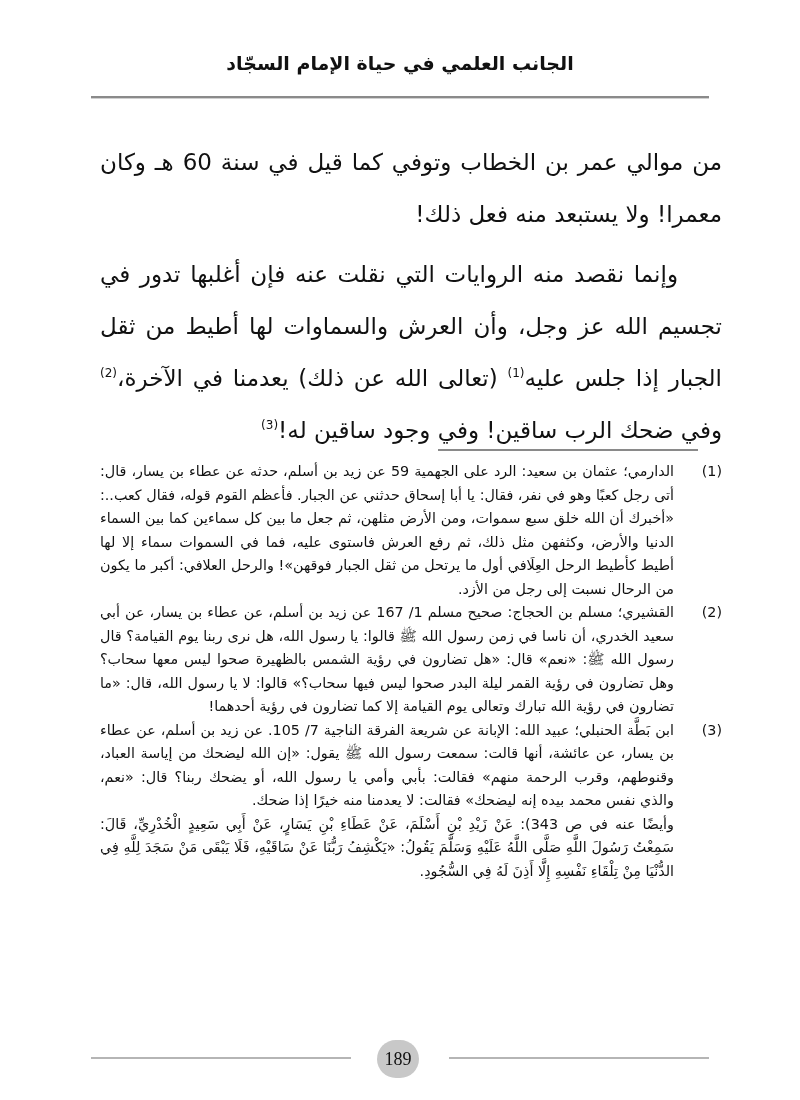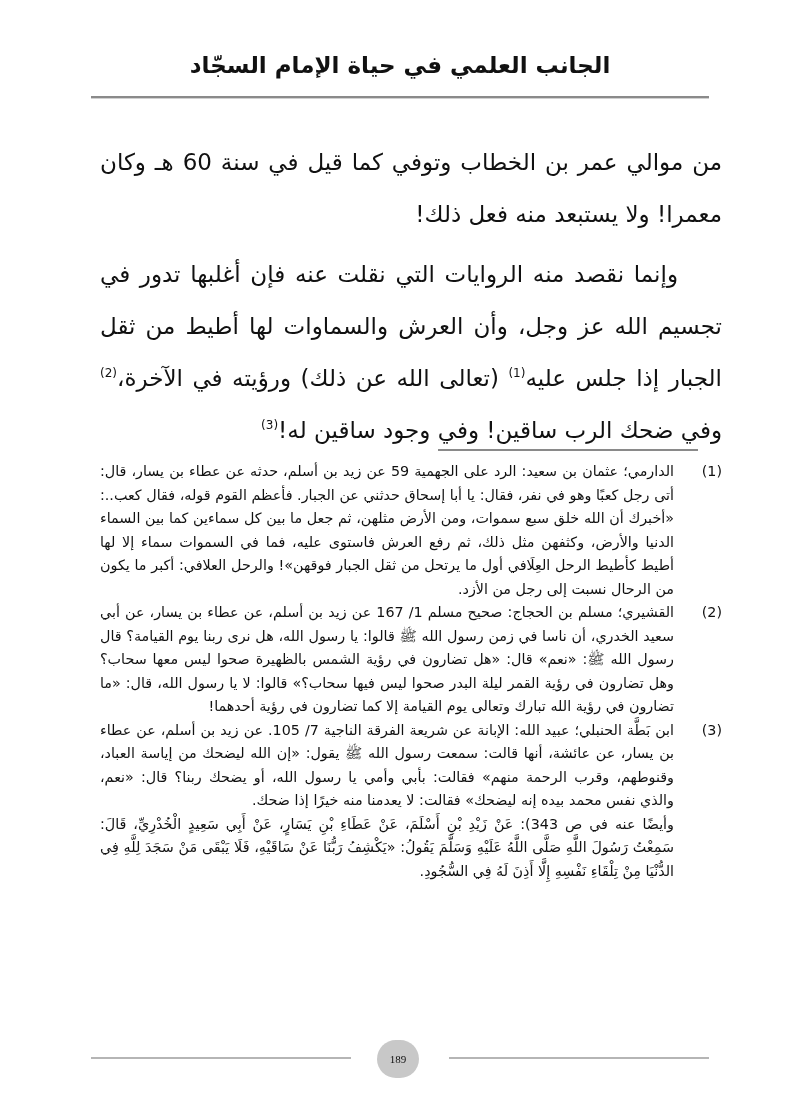--- a/index.html
+++ b/index.html
@@ -1,43 +1,43 @@
 <!DOCTYPE html>
 <html><head>
 <meta charset="utf-8">
 <style>
   html, body { margin:0; padding:0; background:#ffffff; }
   body { width:800px; height:1100px; position:relative; overflow:hidden; font-family:"DejaVu Serif", "Liberation Serif", serif; color:#111; }
-  .header-title { position:absolute; top:52px; left:0; width:800px; text-align:center; font-size:23px; font-weight:bold; direction:rtl; font-family:"DejaVu Sans", sans-serif; }
+  .header-title { position:absolute; top:52px; left:0; width:800px; text-align:center; font-size:19px; font-weight:bold; direction:rtl; font-family:"DejaVu Sans", sans-serif; }
   .header-rule { position:absolute; top:96px; left:91px; width:445px; height:2px; background:#8a8a8a; border-bottom:1px solid #d0d0d0; width:445px; }
   .header-rule { width:445px; }
   .main-text { position:absolute; top:136px; left:100px; width:622px; direction:rtl; text-align:justify; font-size:23px; line-height:52px; font-family:"DejaVu Sans", sans-serif; }
   .main-text p { margin:0; }
   .main-text p.indent { text-indent:44px; margin-top:8px; }
   .main-text sup, .fn sup { font-size:12px; vertical-align:super; line-height:0; }
   .fn-rule { position:absolute; top:449px; left:438px; width:260px; height:2px; background:#8a8a8a; }
   .footnotes { position:absolute; top:460px; left:100px; width:622px; direction:rtl; font-size:14.3px; line-height:23.5px; font-family:"DejaVu Sans", sans-serif; }
   .fn { position:relative; padding-right:48px; text-align:justify; }
   .fn-num { position:absolute; right:0; top:0; direction:ltr; }
   .fn-extra { padding-right:48px; text-align:justify; }
   .footer { position:absolute; top:1040px; left:91px; width:618px; height:40px; }
   .footer-line { position:absolute; top:17px; height:2px; background:#b5b5b5; }
   .footer-line.left { left:0; width:260px; }
   .footer-line.right { right:0; width:260px; }
-  .page-num { position:absolute; left:286px; top:0; width:42px; height:38px; background:#c8c8c8; border-radius:45% 45% 45% 45% / 50% 50% 50% 50%; text-align:center; line-height:38px; font-size:11px; font-family:"Liberation Serif", serif; color:#111; }
+  .page-num { position:absolute; left:286px; top:0; width:42px; height:38px; background:#c8c8c8; border-radius:45% 45% 45% 45% / 50% 50% 50% 50%; text-align:center; line-height:38px; font-size:18px; font-family:"Liberation Serif", serif; color:#111; }
 </style>
 </head>
 <body>
 
 <div class="header-title">الجانب العلمي في حياة الإمام السجّاد</div>
 <div class="header-rule" style="width:618px;"></div>
 
 <div class="main-text">
   <p>من موالي عمر بن الخطاب وتوفي كما قيل في سنة 60 هـ وكان معمرا! ولا يستبعد منه فعل ذلك!</p>
-  <p class="indent"><span>وإنما نقصد منه الروايات التي نقلت عنه فإن أغلبها تدور في تجسيم الله عز وجل، وأن العرش والسماوات لها أطيط من ثقل الجبار إذا جلس عليه</span><sup>(1)</sup><span> (تعالى الله عن ذلك) ورؤيته في الآخرة،</span><sup>(2)</sup><span> وفي ضحك الرب ساقين! وفي وجود ساقين له!</span><sup>(3)</sup></p>
+  <p class="indent"><span>وإنما نقصد منه الروايات التي نقلت عنه فإن أغلبها تدور في تجسيم الله عز وجل، وأن العرش والسماوات لها أطيط من ثقل الجبار إذا جلس عليه</span><sup>(1)</sup><span> (تعالى الله عن ذلك) يعدمنا في الآخرة،</span><sup>(2)</sup><span> وفي ضحك الرب ساقين! وفي وجود ساقين له!</span><sup>(3)</sup></p>
 </div>
 
 <div class="fn-rule"></div>
 
 <div class="footnotes">
   <div class="fn">
     <span class="fn-num">(1)</span>
     <span>الدارمي؛ عثمان بن سعيد: الرد على الجهمية 59 عن زيد بن أسلم، حدثه عن عطاء بن يسار، قال: أتى رجل كعبًا وهو في نفر، فقال: يا أبا إسحاق حدثني عن الجبار. فأعظم القوم قوله، فقال كعب..: «أخبرك أن الله خلق سبع سموات، ومن الأرض مثلهن، ثم جعل ما بين كل سماءين كما بين السماء الدنيا والأرض، وكثفهن مثل ذلك، ثم رفع العرش فاستوى عليه، فما في السموات سماء إلا لها أطيط كأطيط الرحل العِلَافي أول ما يرتحل من ثقل الجبار فوقهن»! والرحل العلافي: أكبر ما يكون من الرحال نسبت إلى رجل من الأزد.</span>
   </div>
   <div class="fn">

